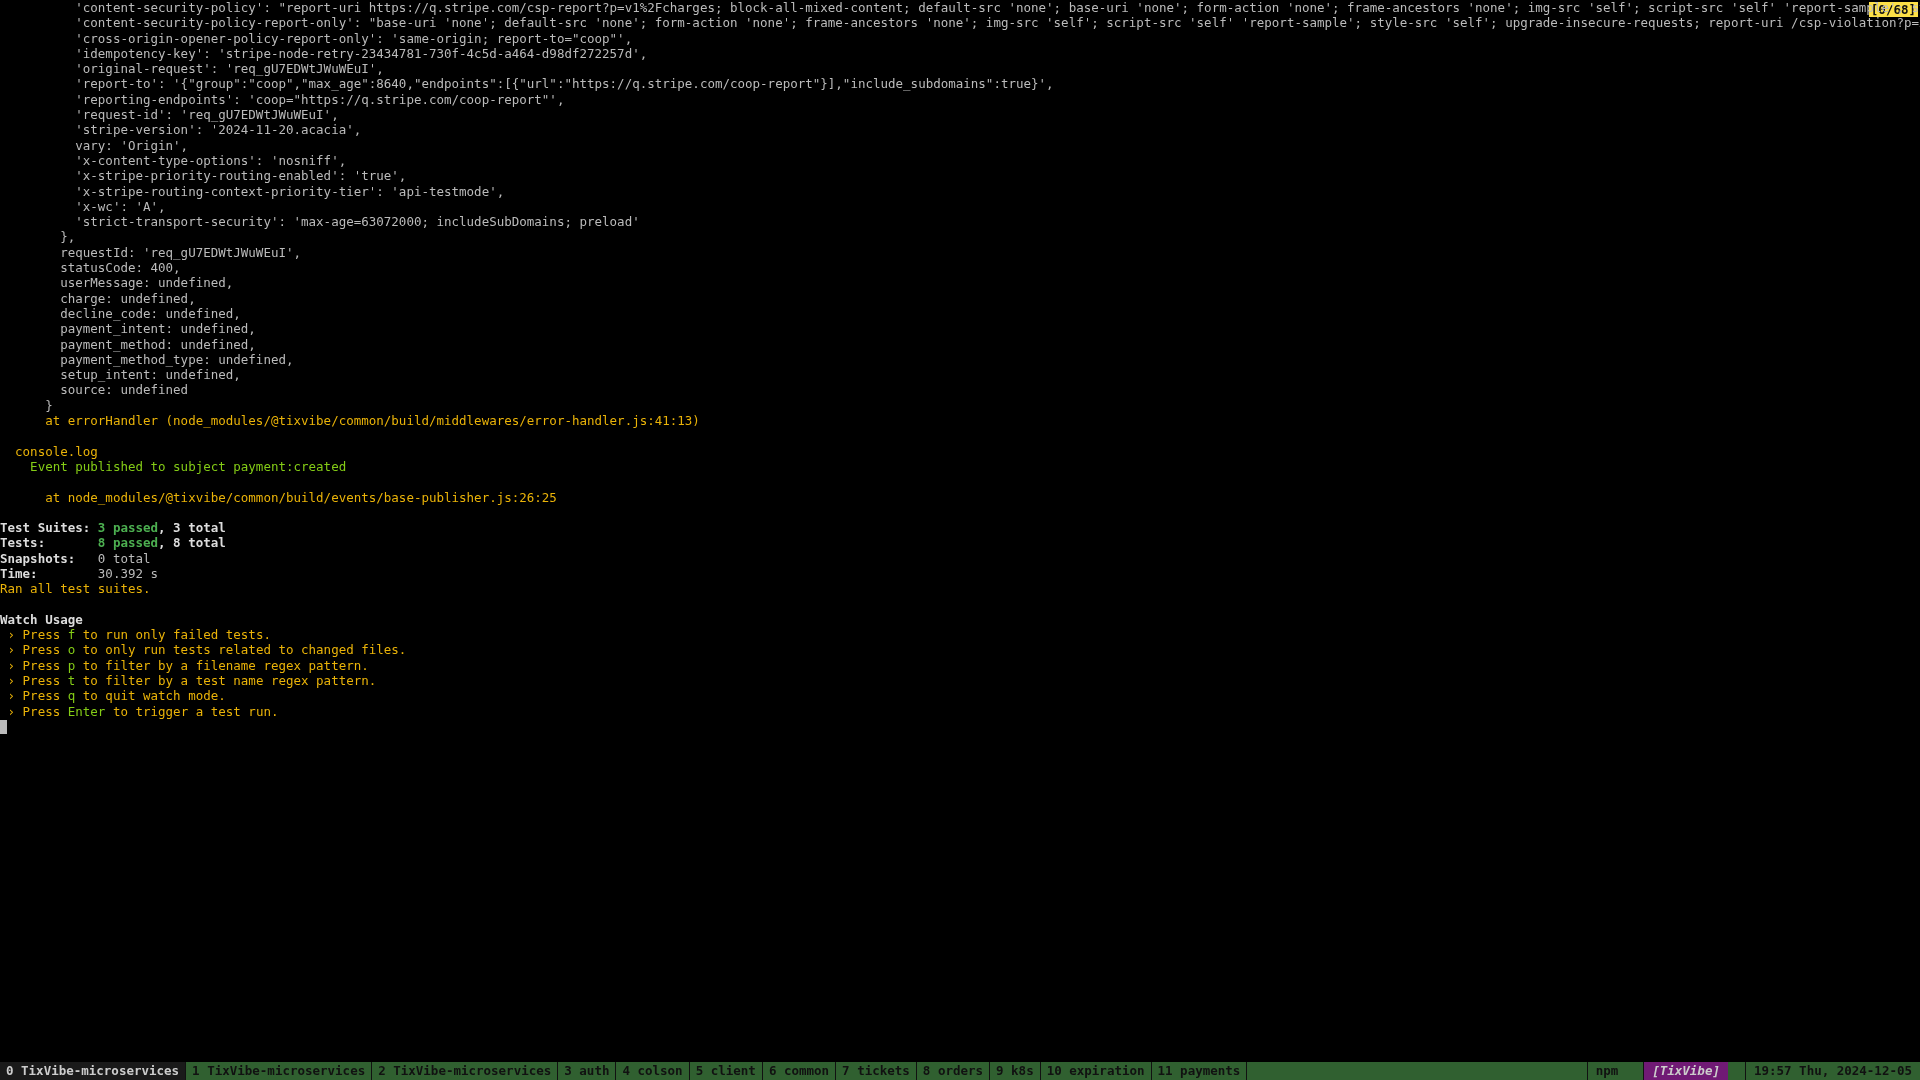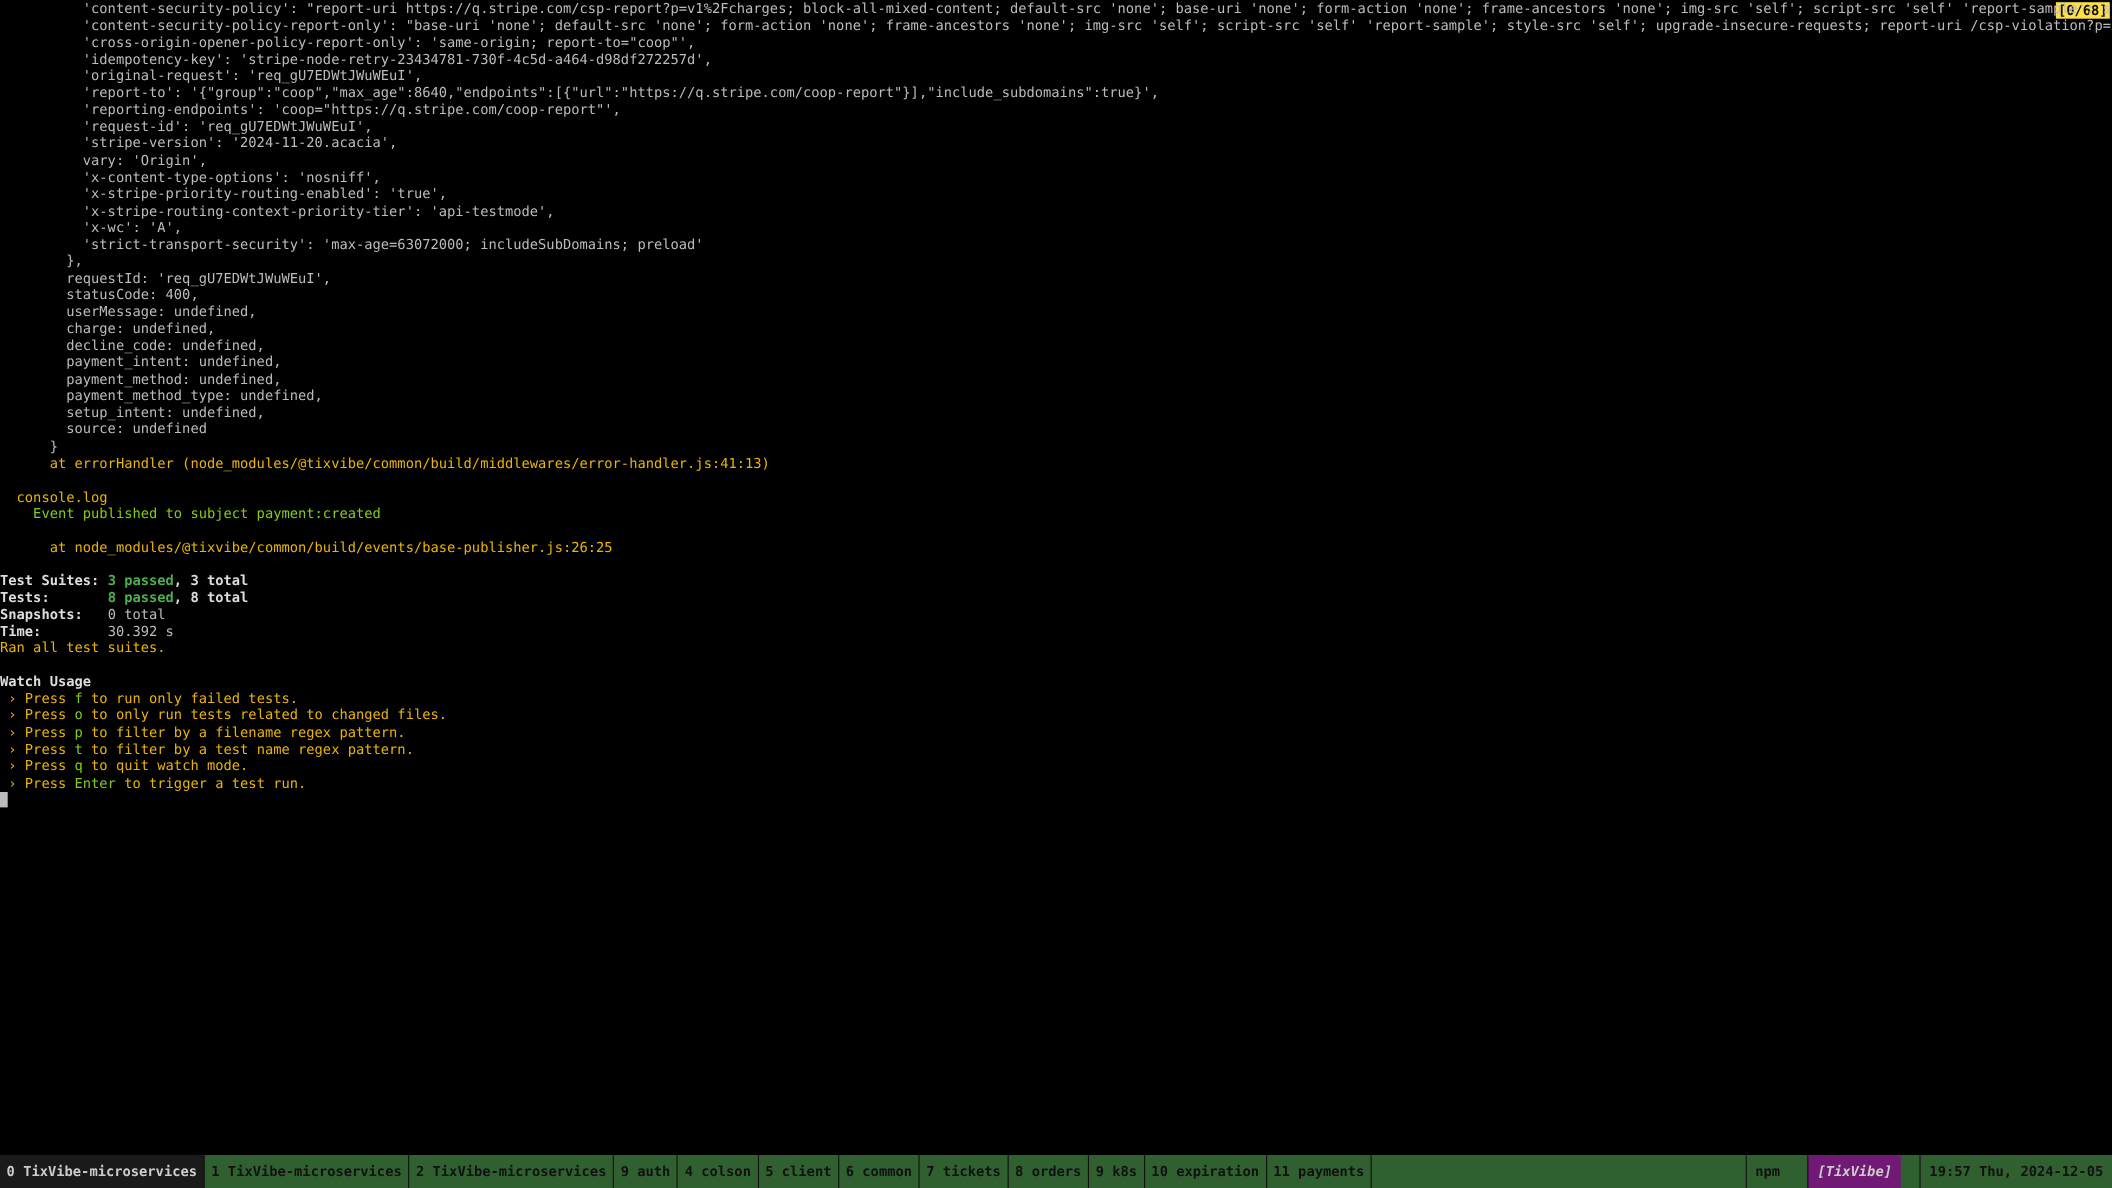--- a/index.html
+++ b/index.html
@@ -36,21 +36,21 @@
     top: 2px;
     right: 2px;
     background: #fde047;
     color: #111;
     padding: 0 2px;
     font-weight: bold;
   }
   .statusbar {
     position: absolute;
     left: 0; right: 0; bottom: 0;
-    height: 30px;
+    height: 18px;
     background: #306030;
     color: #111;
     display: flex;
     align-items: center;
     font-weight: bold;
   }
   .tab {
     padding: 0 6px;
     height: 100%;
     display: flex;
@@ -123,21 +123,21 @@
 <span class="dim"> › Press </span><span class="bright">t</span><span class="dim"> to filter by a test name regex pattern.</span>
 <span class="dim"> › Press </span><span class="bright">q</span><span class="dim"> to quit watch mode.</span>
 <span class="dim"> › Press </span><span class="bright">Enter</span><span class="dim"> to trigger a test run.</span>
 </span><span class="cursor"></span></div>
 
 <div class="statusbar">
   <div id="tabs" style="display:flex;height:100%">
       <div class="tab active">0 TixVibe-microservices</div>
       <div class="tab">1 TixVibe-microservices</div>
       <div class="tab">2 TixVibe-microservices</div>
-      <div class="tab">9 auth</div>
+      <div class="tab">3 auth</div>
       <div class="tab">4 colson</div>
       <div class="tab">5 client</div>
       <div class="tab">6 common</div>
       <div class="tab">7 tickets</div>
       <div class="tab">8 orders</div>
       <div class="tab">9 k8s</div>
       <div class="tab">10 expiration</div>
       <div class="tab">11 payments</div>
     </div>
   <div class="spacer"></div>

